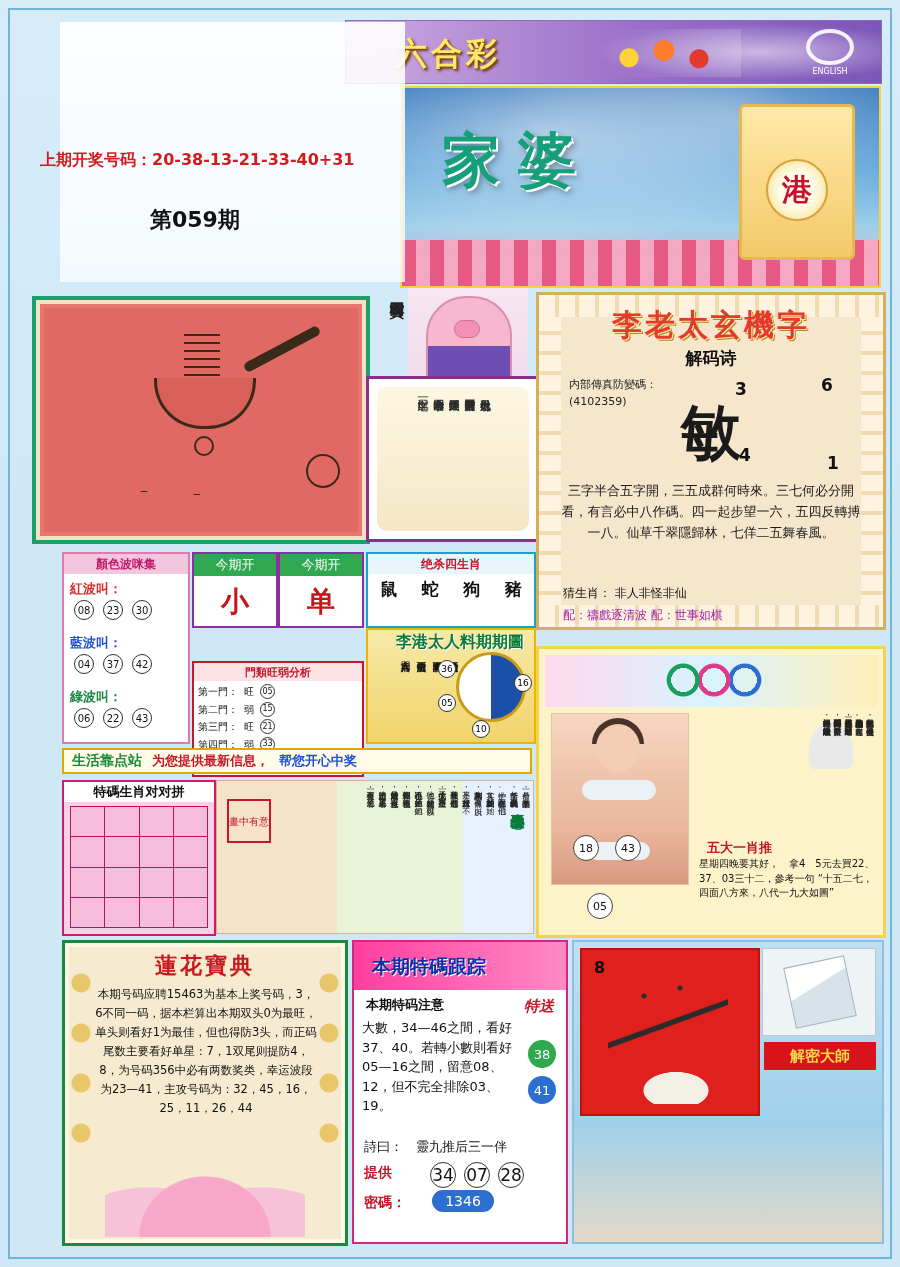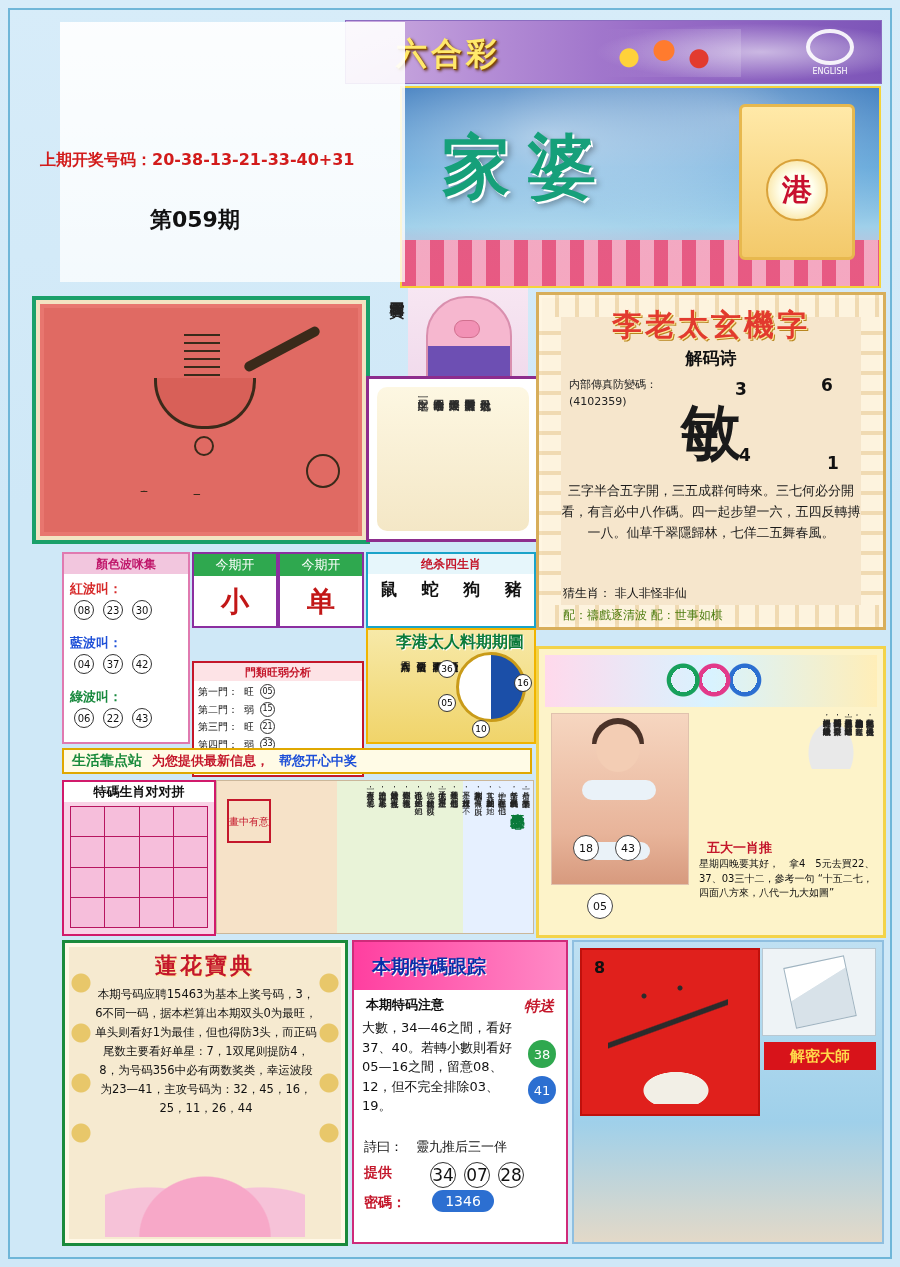--- a/index.html
+++ b/index.html
@@ -66,21 +66,21 @@
     background:
       radial-gradient(ellipse at 30% 25%, rgba(255,255,255,.55), rgba(255,255,255,0) 55%),
       radial-gradient(ellipse at 70% 15%, rgba(255,255,255,.4), rgba(255,255,255,0) 50%);
   }
   #hero .tulips{position:absolute;left:0;bottom:0;width:100%;height:46px;
     background:
       repeating-linear-gradient(90deg,#e8557f 0 14px,#f6a7c0 14px 28px);
     opacity:.95;
   }
   #hero-word{
-    position:absolute;left:40px;top:34px;font-size:68px;font-weight:bold;
+    position:absolute;left:40px;top:34px;font-size:58px;font-weight:bold;
     color:#16a07a;text-shadow:2px 2px 0 #ffffff, 4px 4px 6px rgba(0,0,0,.35);
     letter-spacing:18px;
   }
   #hero-lantern{
     position:absolute;right:24px;top:16px;width:110px;height:150px;
     background:linear-gradient(180deg,#ffe9a8,#f3c96a);
     border:3px solid #e7b84e;border-radius:6px;
   }
   #hero-lantern .gang{
     position:absolute;left:50%;top:52px;transform:translateX(-50%);
@@ -193,21 +193,21 @@
   .corner-num{position:absolute;font-size:17px;font-weight:bold;color:#111;}
   #cn-tl{left:196px;top:84px;}
   #cn-tr{left:282px;top:80px;}
   #cn-bl{left:200px;top:150px;}
   #cn-br{left:288px;top:158px;}
   #laotai-poem{
     position:absolute;left:22px;right:22px;top:186px;
     font-size:13px;color:#1a1a1a;line-height:1.6;text-align:center;
   }
   #laotai-zodiac{position:absolute;left:24px;top:290px;font-size:12px;color:#111;}
-  #laotai-pair{position:absolute;left:24px;top:312px;font-size:12px;color:#4d7c0f;}
+  #laotai-pair{position:absolute;left:24px;top:312px;font-size:12px;color:#a21caf;}
 
   
   #color-wave{
     left:62px;top:552px;width:124px;height:188px;
     border:2px solid #e07ab0;background:#ffffff;
   }
   #color-wave .hdr{
     position:absolute;left:0;right:0;top:0;height:20px;background:#f2c6de;
     color:#c0176b;font-size:12px;font-weight:bold;display:flex;align-items:center;justify-content:center;
   }

